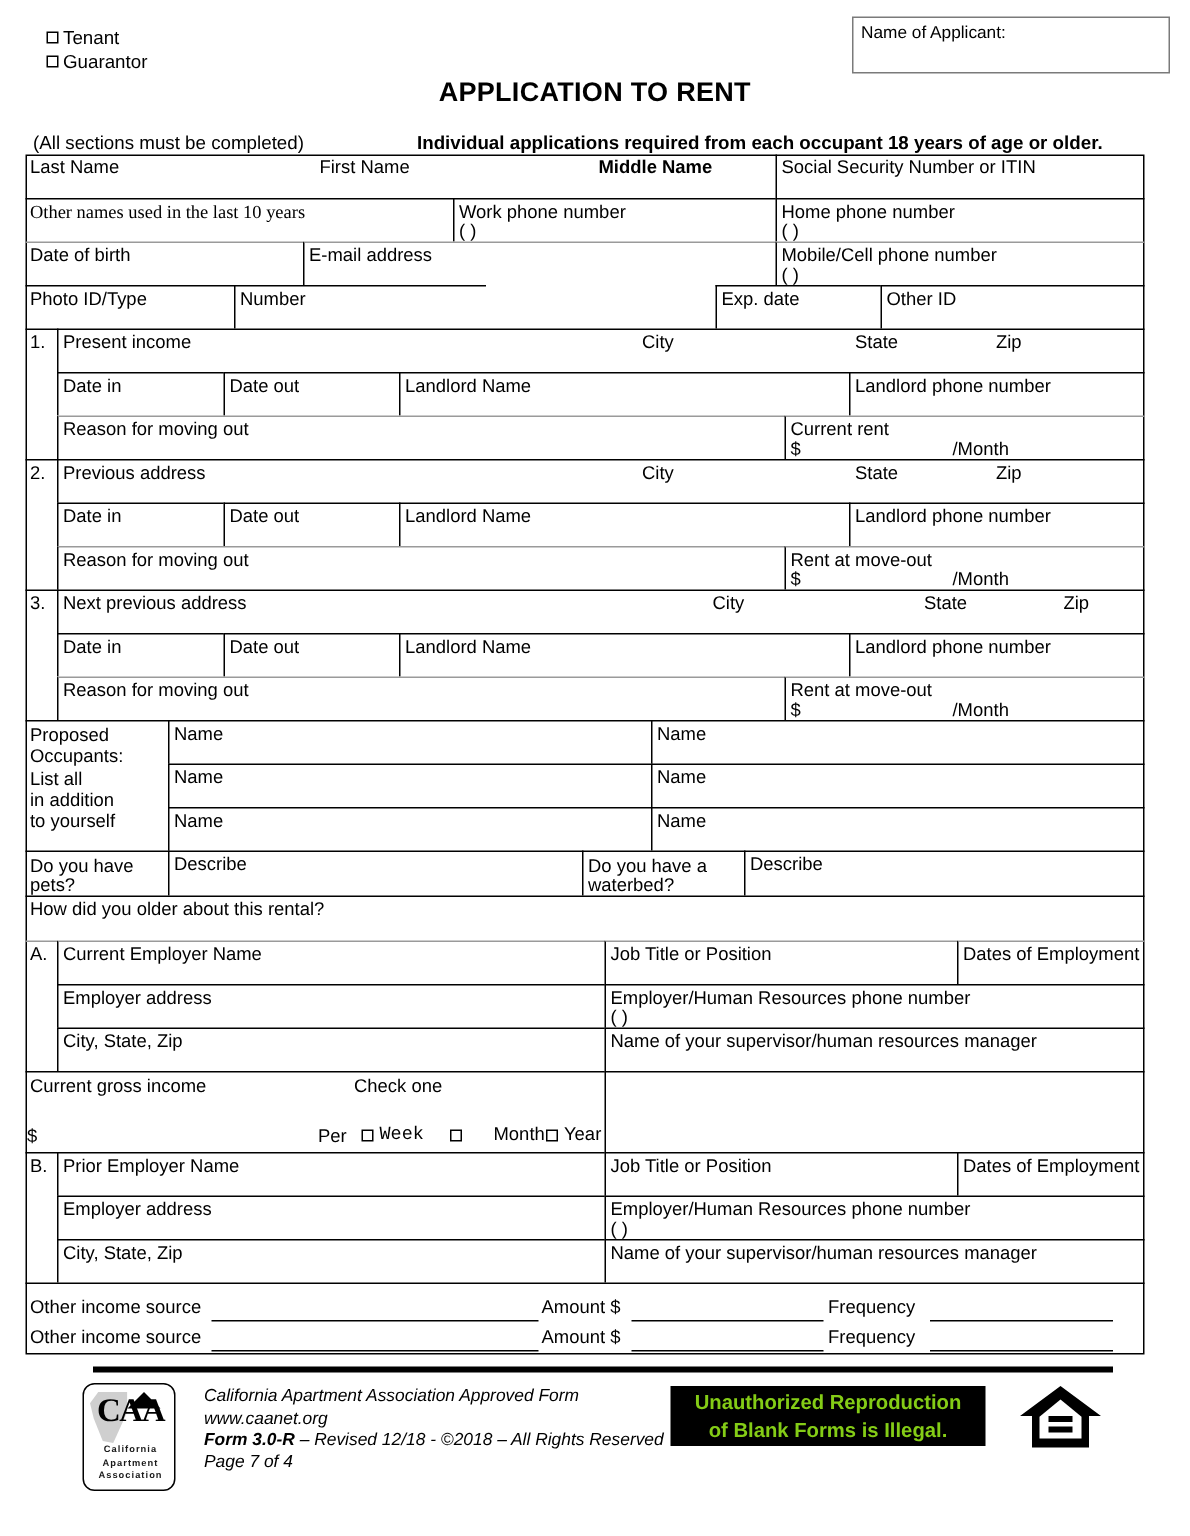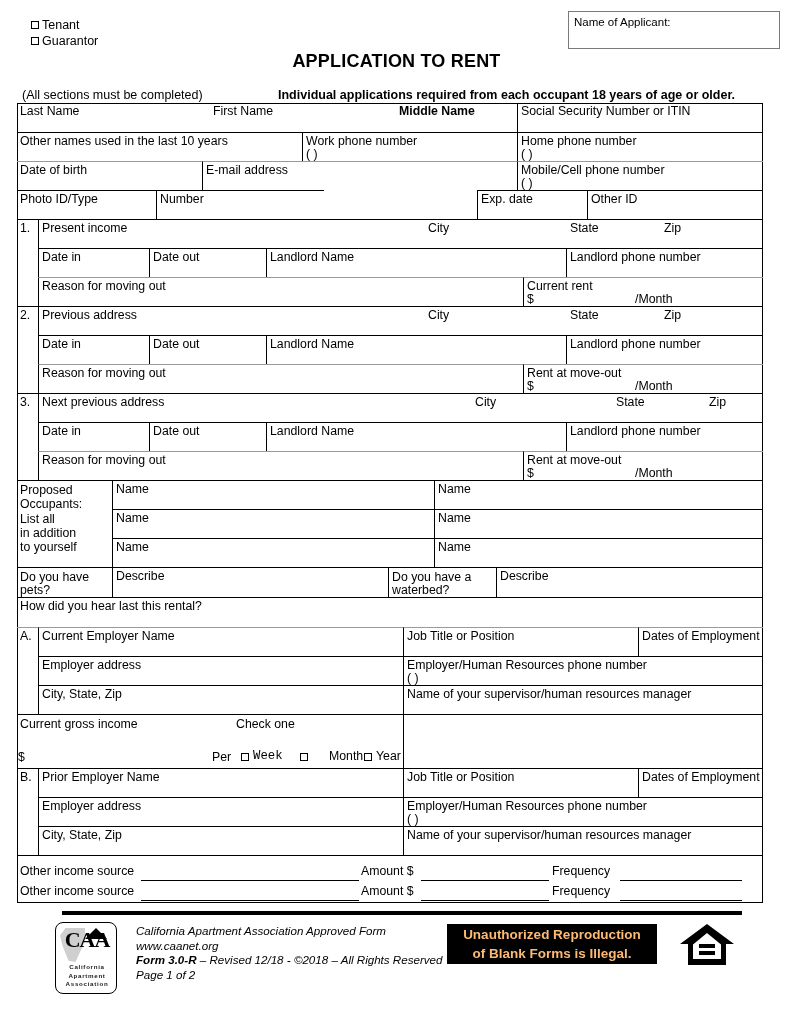--- a/index.html
+++ b/index.html
@@ -59,21 +59,21 @@
     clip-path:polygon(22% 0,100% 0,100% 38%,62% 100%,34% 96%,10% 52%,0 22%);}
   .caa-letters{position:absolute;left:0;top:4px;width:62px;text-align:center;
     font-size:22px;font-weight:bold;letter-spacing:-1px;font-family:"Liberation Serif",serif;}
   .caa-roof{position:absolute;left:29px;top:5px;width:0;height:0;
     border-left:11px solid transparent;border-right:11px solid transparent;border-bottom:11px solid #000;}
   .caa-sub{position:absolute;left:0;top:40px;width:62px;text-align:center;
     font-size:6.2px;font-weight:bold;letter-spacing:.7px;line-height:8.6px;color:#1a1a1a;}
   .caa-text{position:absolute;left:136px;top:924px;font-size:11.6px;font-style:italic;line-height:14.5px;}
   .caa-text b{font-style:italic;}
   .unauth{
-    position:absolute;left:447px;top:924px;width:210px;height:40px;background:#000;color:#fdba74;
+    position:absolute;left:447px;top:924px;width:210px;height:40px;background:#000;color:#84cc16;
     box-sizing:border-box;text-align:center;font-size:13.5px;font-weight:bold;line-height:19px;
     padding-top:1px;
   }
   .eho{position:absolute;left:678px;top:922px;width:58px;height:46px;}
   .eho svg{display:block;}
 </style>
 </head>
 <body>
 
 <div class="page">
@@ -110,21 +110,21 @@
     <div class="cell noT" style="left:196px;top:0;width:186px;height:29px;border-left:none;">
         <span class="t" style="left:0;">First Name</span>
       </div>
     <div class="cell noT" style="left:382px;top:0;width:118px;height:29px;border-left:none;">
         <span class="t" style="left:0;font-weight:bold;">Middle Name</span>
       </div>
     <div class="cell noT" style="left:500px;top:0;width:246px;height:29px;">
         <span class="t">Social Security Number or ITIN</span>
       </div>
 
-    <div class="cell noL" style="left:0;top:29px;width:285px;height:29px;">
+    <div class="cell noL" style="left:0;top:29px;width:285px;height:29px;font-family:Liberation Serif, serif;">
         <span class="t">Other names used in the last 10 years</span>
       </div>
     <div class="cell" style="left:285px;top:29px;width:215px;height:29px;">
       <span class="t">Work phone number</span>
       <span class="t2" style="left:3px;top:14px;">(          )</span>
     </div>
     <div class="cell" style="left:500px;top:29px;width:246px;height:29px;">
       <span class="t">Home phone number</span>
       <span class="t2" style="left:3px;top:14px;">(          )</span>
     </div>
@@ -290,21 +290,21 @@
       </div>
     <div class="cell" style="left:371px;top:464px;width:108px;height:30px;">
       <span class="t2" style="left:3px;top:2px;">Do you have a</span>
       <span class="t2" style="left:3px;top:15px;">waterbed?</span>
     </div>
     <div class="cell" style="left:479px;top:464px;width:267px;height:30px;">
         <span class="t">Describe</span>
       </div>
 
     <div class="cell noL" style="left:0;top:494px;width:746px;height:30px;">
-        <span class="t">How did you hear last this rental?</span>
+        <span class="t">How did you older about this rental?</span>
       </div>
 
     <div class="cell noL thickT" style="left:0;top:524px;width:21px;height:29px;">
         <span class="t">A.</span>
       </div>
     <div class="cell thickT" style="left:21px;top:524px;width:365px;height:29px;">
         <span class="t">Current Employer Name</span>
       </div>
     <div class="cell thickT" style="left:386px;top:524px;width:235px;height:29px;">
         <span class="t">Job Title or Position</span>
@@ -409,21 +409,21 @@
       <div>California</div>
       <div>Apartment</div>
       <div>Association</div>
     </div>
   </div>
 
   <div class="caa-text">
     <div>California Apartment Association Approved Form</div>
     <div>www.caanet.org</div>
     <div><b>Form 3.0-R</b><span> – Revised 12/18 - ©2018 – All Rights Reserved</span></div>
-    <div>Page 1 of 2</div>
+    <div>Page 7 of 4</div>
   </div>
 
   <div class="unauth">
     <div>Unauthorized Reproduction</div>
     <div>of Blank Forms is Illegal.</div>
   </div>
 
   <div class="eho">
     <svg width="58" height="46" viewBox="0 0 58 46" xmlns="http://www.w3.org/2000/svg" aria-hidden="true">
       <path d="M29 2 L56 22 L48 22 L48 43 L10 43 L10 22 L2 22 Z" fill="#000"></path>

